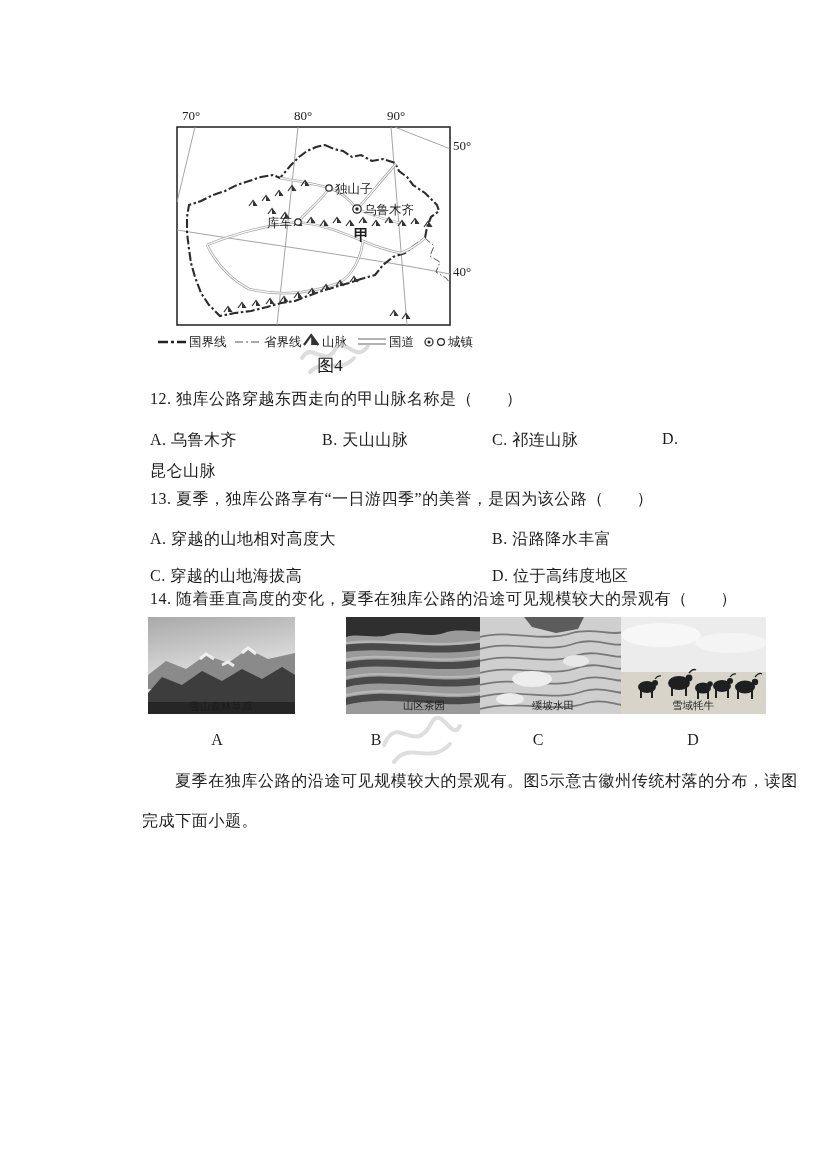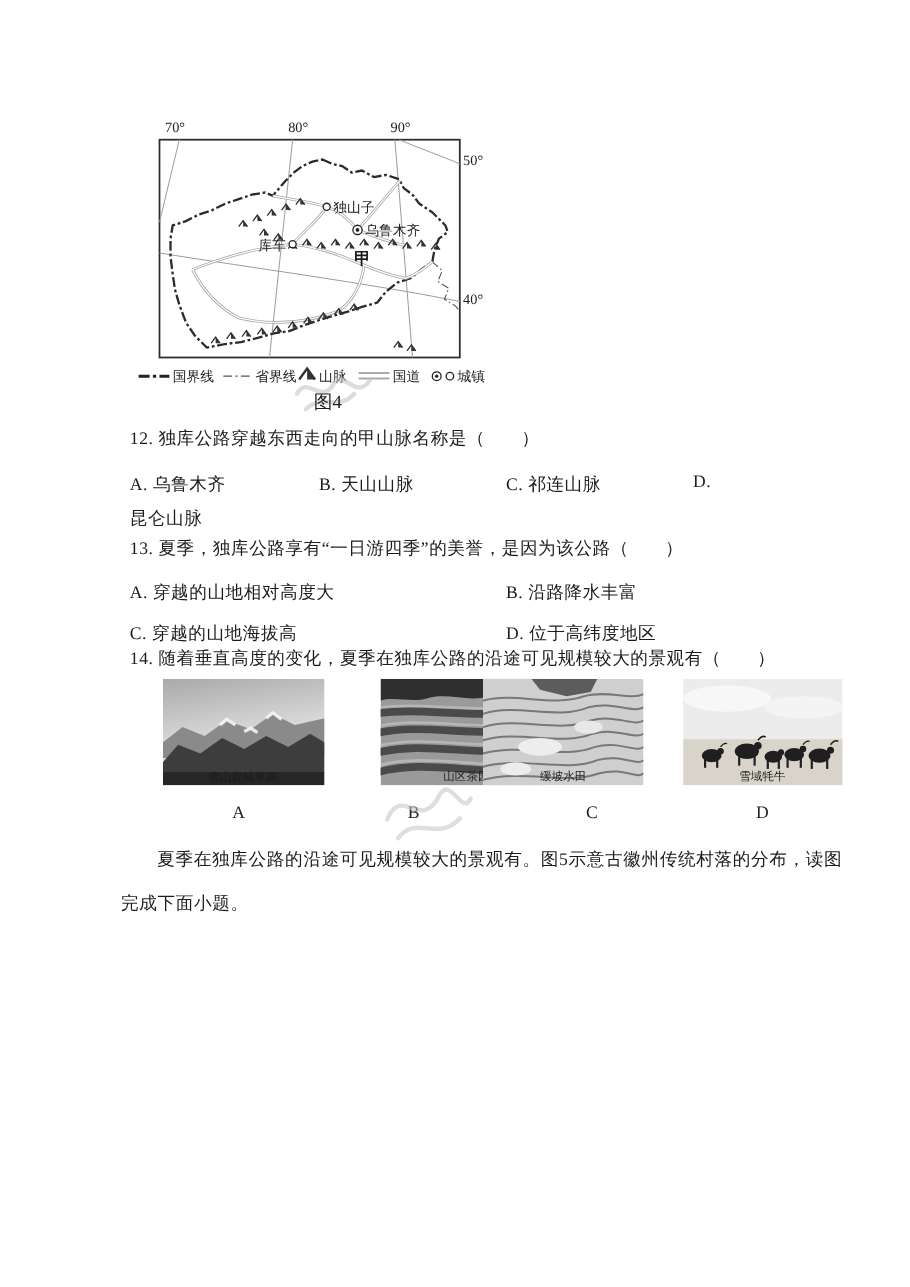--- a/index.html
+++ b/index.html
@@ -1,18 +1,18 @@
 <!DOCTYPE html>
 <html><head>
 <meta charset="utf-8">
 <style>
   html,body{margin:0;padding:0;}
   body{width:827px;height:1170px;position:relative;background:#ffffff;overflow:hidden;
        font-family:"Liberation Serif",serif;color:#1c1c1c;}
-  .abs{position:absolute;}
+  .abs{position:absolute;margin-left:32px;}
   .stem{font-size:16px;white-space:nowrap;letter-spacing:0.5px;text-align:center;}
   .opt{font-size:16px;white-space:nowrap;letter-spacing:0.5px;}
   .photo{position:absolute;top:617px;height:97px;overflow:hidden;}
   .photo svg{display:block;}
   .photo-label{position:absolute;top:731px;width:30px;text-align:center;
                font-size:16px;color:#222;}
   .passage-line{font-size:16px;letter-spacing:0.6px;white-space:nowrap;}
   svg text{font-family:"Liberation Serif",serif;fill:#1c1c1c;}
 </style>
 </head>
@@ -205,21 +205,21 @@
   <g fill="none" stroke="#bdbdbd" stroke-width="2.4" opacity="0.8">
     <path d="M-6,27 C40,19 92,35 152,21"></path>
     <path d="M-6,44 C42,32 96,52 152,36"></path>
     <path d="M-6,62 C46,48 98,70 152,54"></path>
     <path d="M-6,80 C46,64 102,88 152,72"></path>
   </g>
   <text x="78" y="92" font-size="10.5" text-anchor="middle" fill="#f2f2f2">山区茶园</text>
 </svg>
 </div>
 
-<div class="photo" style="left:439px;width:174px;">
+<div class="photo" style="left:480px;width:174px;">
 <svg width="146" height="97" viewBox="0 0 146 97">
   <rect width="146" height="97" fill="#cfcfcf"></rect>
   <polygon points="44,0 104,0 98,12 76,16 52,10" fill="#5c5c5c"></polygon>
   <g fill="none" stroke="#787878" stroke-width="1.8">
     <path d="M0,20 C30,12 62,26 92,16 C114,10 134,20 146,14"></path>
     <path d="M0,32 C32,22 66,38 96,26 C118,20 136,32 146,26"></path>
     <path d="M0,44 C34,34 68,50 98,38 C120,32 138,44 146,38"></path>
     <path d="M0,56 C34,46 70,62 100,50 C122,44 138,56 146,50"></path>
     <path d="M0,68 C36,58 72,74 102,62 C124,56 140,68 146,62"></path>
     <path d="M0,80 C36,70 74,86 104,74 C126,68 140,80 146,74"></path>

